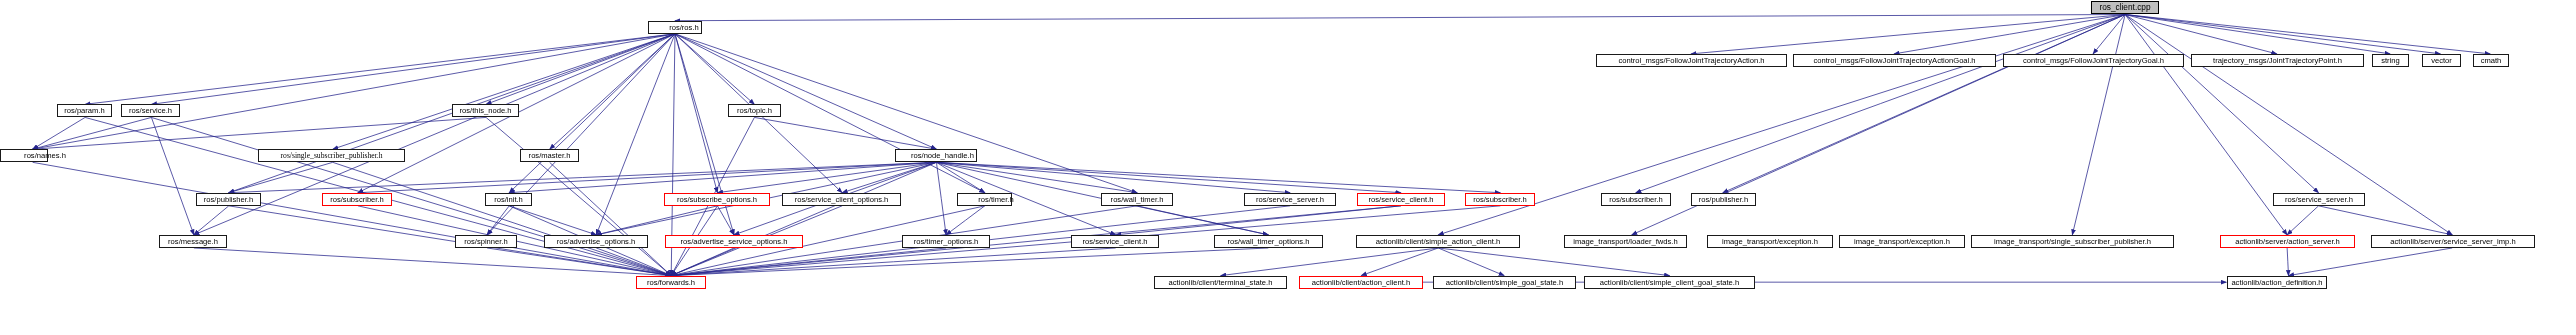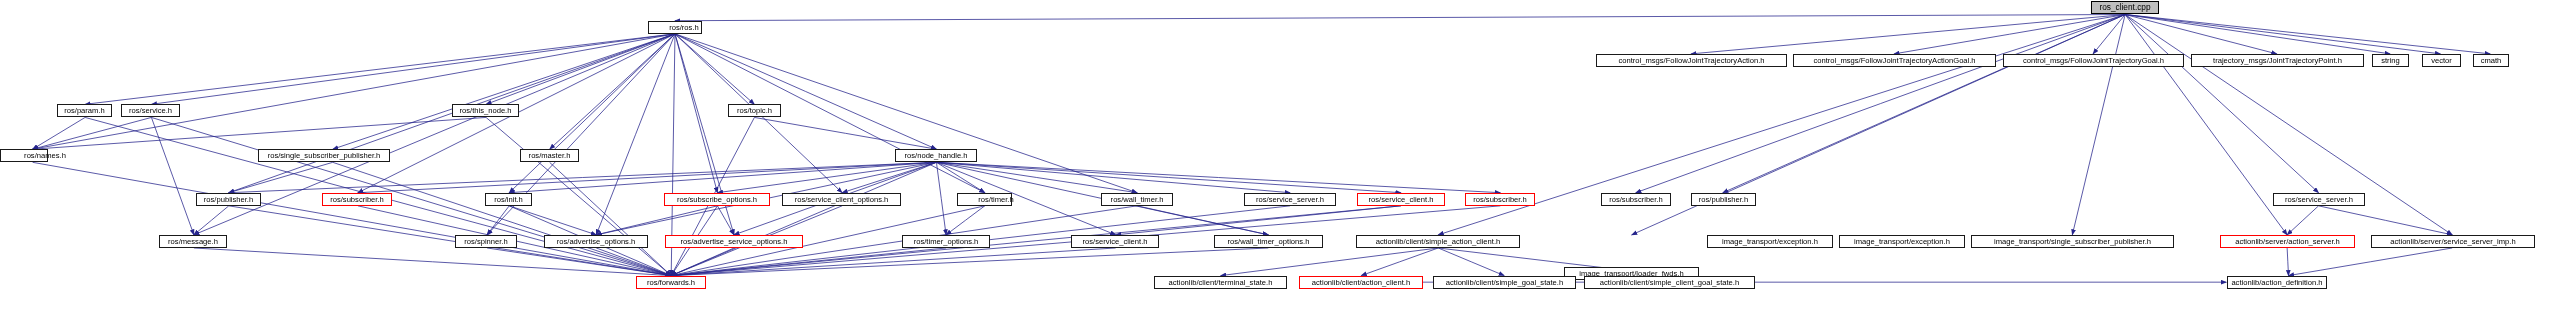--- a/index.html
+++ b/index.html
@@ -162,27 +162,27 @@
       </div>
       <div class="node" style="left: 452px; top: 104px; width: 67px;">
         <span class="lbl">ros/this_node.h</span>
       </div>
       <div class="node" style="left: 728px; top: 104px; width: 53px; text-align: right;">
         <span class="lbl">ros/topic.h</span>
       </div>
       <div class="node" style="left: 0; top: 149px; width: 38px; padding-left: 44px;">
         <span class="lbl">ros/names.h</span>
       </div>
-      <div class="node" style="left: 258px; top: 149px; width: 132px;">
+      <div class="node" style="left: 258px; top: 149px; width: 147px; font-family: Liberation Serif, serif;">
         <span class="lbl">ros/single_subscriber_publisher.h</span>
       </div>
       <div class="node" style="left: 520px; top: 149px; width: 59px;">
         <span class="lbl">ros/master.h</span>
       </div>
-      <div class="node" style="left: 895px; top: 149px; width: 82px;">
+      <div class="node" style="left: 895px; top: 149px; width: 82px; justify-content: flex-end;">
         <span class="lbl">ros/node_handle.h</span>
       </div>
       <div class="node" style="left: 196px; top: 193px; width: 65px;">
         <span class="lbl">ros/publisher.h</span>
       </div>
       <div class="node red" style="left: 322px; top: 193px; width: 70px;">
         <span class="lbl">ros/subscriber.h</span>
       </div>
       <div class="node" style="left: 485px; top: 193px; width: 47px;">
         <span class="lbl">ros/init.h</span>
@@ -234,21 +234,21 @@
       </div>
       <div class="node" style="left: 1071px; top: 235px; width: 88px;">
         <span class="lbl">ros/service_client.h</span>
       </div>
       <div class="node" style="left: 1214px; top: 235px; width: 109px;">
         <span class="lbl">ros/wall_timer_options.h</span>
       </div>
       <div class="node" style="left: 1356px; top: 235px; width: 164px;">
         <span class="lbl">actionlib/client/simple_action_client.h</span>
       </div>
-      <div class="node" style="left: 1564px; top: 235px; width: 135px; margin-top: 32px;">
+      <div class="node" style="left: 1564px; top: 235px; width: 123px;">
         <span class="lbl">image_transport/loader_fwds.h</span>
       </div>
       <div class="node" style="left: 1707px; top: 235px; width: 126px;">
         <span class="lbl">image_transport/exception.h</span>
       </div>
       <div class="node" style="left: 1839px; top: 235px; width: 126px;">
         <span class="lbl">image_transport/exception.h</span>
       </div>
       <div class="node" style="left: 1971px; top: 235px; width: 203px;">
         <span class="lbl">image_transport/single_subscriber_publisher.h</span>

